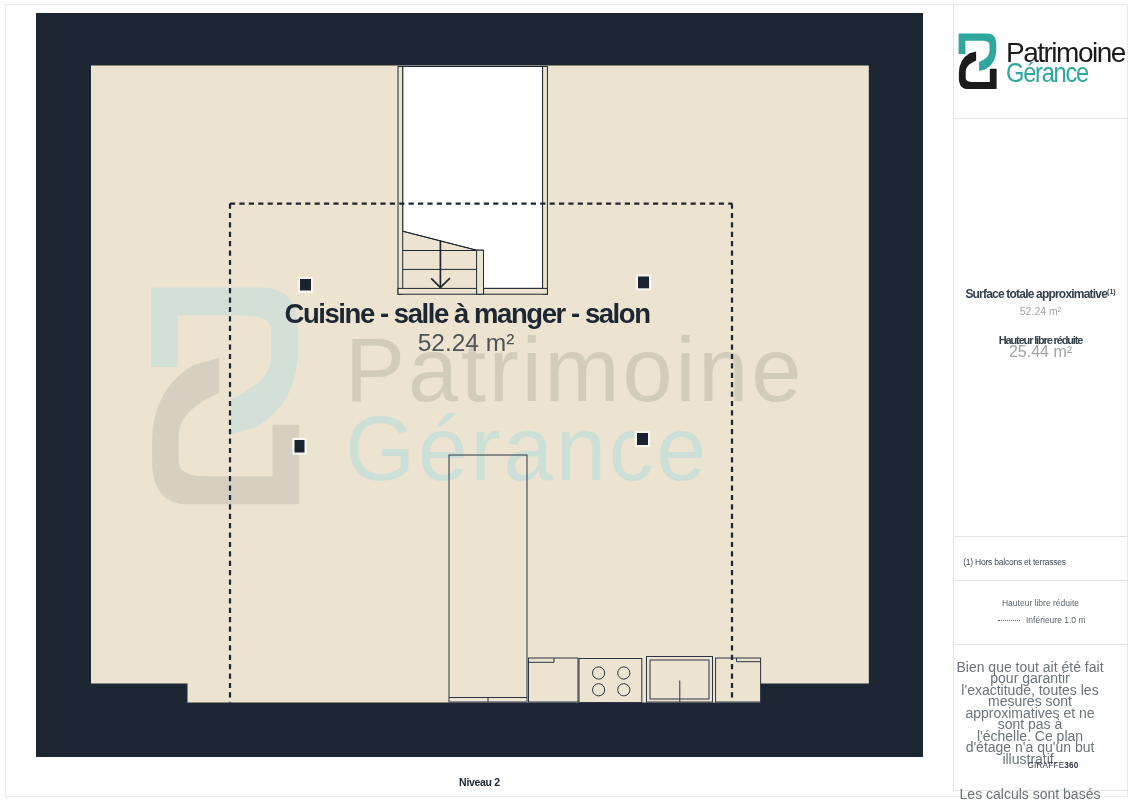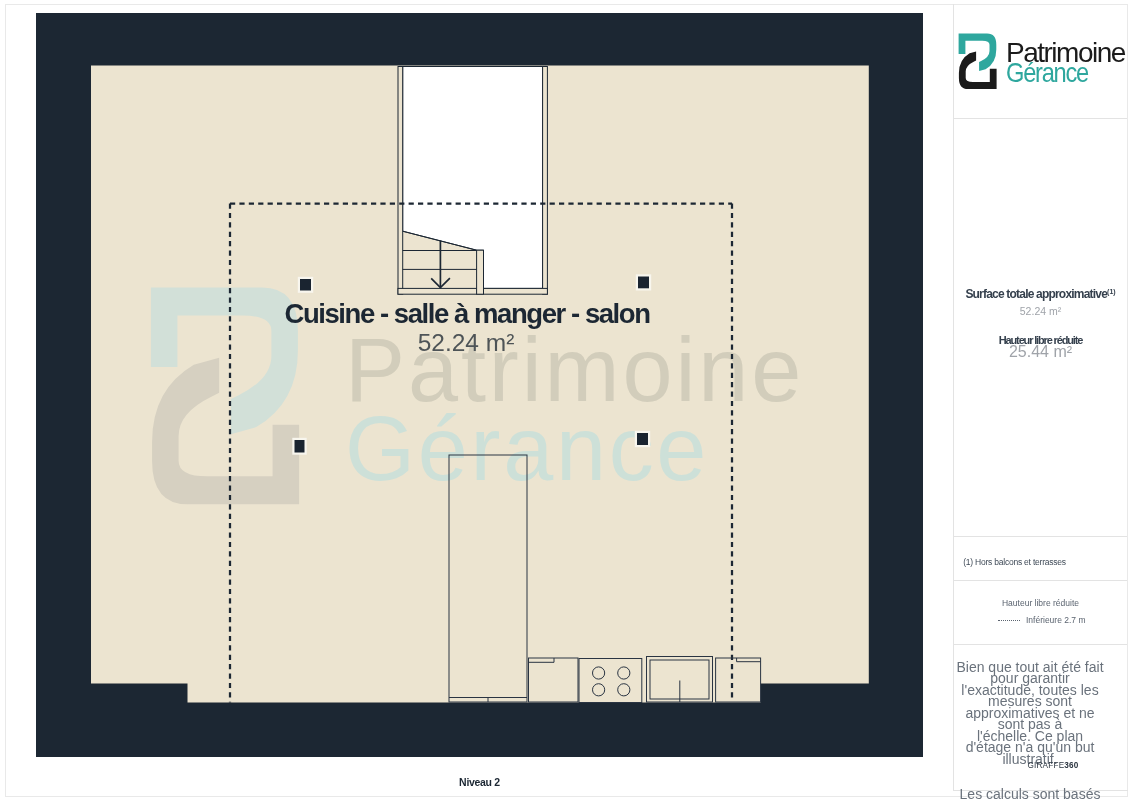--- a/index.html
+++ b/index.html
@@ -144,20 +144,20 @@
   <div style="font-size:12px;font-weight:bold;letter-spacing:-0.8px;line-height:14px;">Surface totale approximative<span style="font-size:7px;vertical-align:4px;letter-spacing:0;">(1)</span></div>
   <div style="font-size:10.5px;color:#9fa3a9;margin-top:3px;line-height:14px;">52.24 m²</div>
   <div style="font-size:11px;font-weight:bold;letter-spacing:-1.15px;margin-top:15px;line-height:14px;">Hauteur libre réduite</div>
   <div style="font-size:16px;color:#9fa3a9;margin-top:-2px;line-height:14px;">25.44 m²</div>
 </div>
 
 <div class="abs" style="left:927px;top:556.5px;width:175px;text-align:center;font-size:8.5px;letter-spacing:-0.22px;color:#3f4a57;">(1) Hors balcons et terrasses</div>
 
 <div class="abs" style="left:953px;top:598px;width:175px;text-align:center;font-size:8.5px;color:#5b6470;">Hauteur libre réduite</div>
 <div class="abs" style="left:998px;top:620px;width:22px;border-top:1.5px dotted #5b6470;"></div>
-<div class="abs" style="left:1026px;top:615px;font-size:8.5px;color:#5b6470;">Inférieure 2.7 m</div>
+<div class="abs" style="left:1026px;top:615px;font-size:8.5px;color:#5b6470;">Inférieure 1.0 m</div>
 
 <div class="abs" style="left:953px;top:661.5px;width:154px;text-align:center;font-size:14px;line-height:11.5px;color:#6a727c;">
   Bien que tout ait été fait pour garantir<br>l'exactitude, toutes les mesures sont<br>approximatives et ne sont pas à<br>l'échelle. Ce plan d'étage n'a qu'un but<br>illustratif.
   <div style="margin-top:24px;">Les calculs sont basés sur le standard<br>RICS IPMS 3C.</div>
 </div>
 
 <div class="abs" style="left:953px;top:761px;width:200px;text-align:center;font-size:8.2px;letter-spacing:0.2px;color:#2b3540;">GIRAFFE<b>360</b></div>
 
 </body></html>

